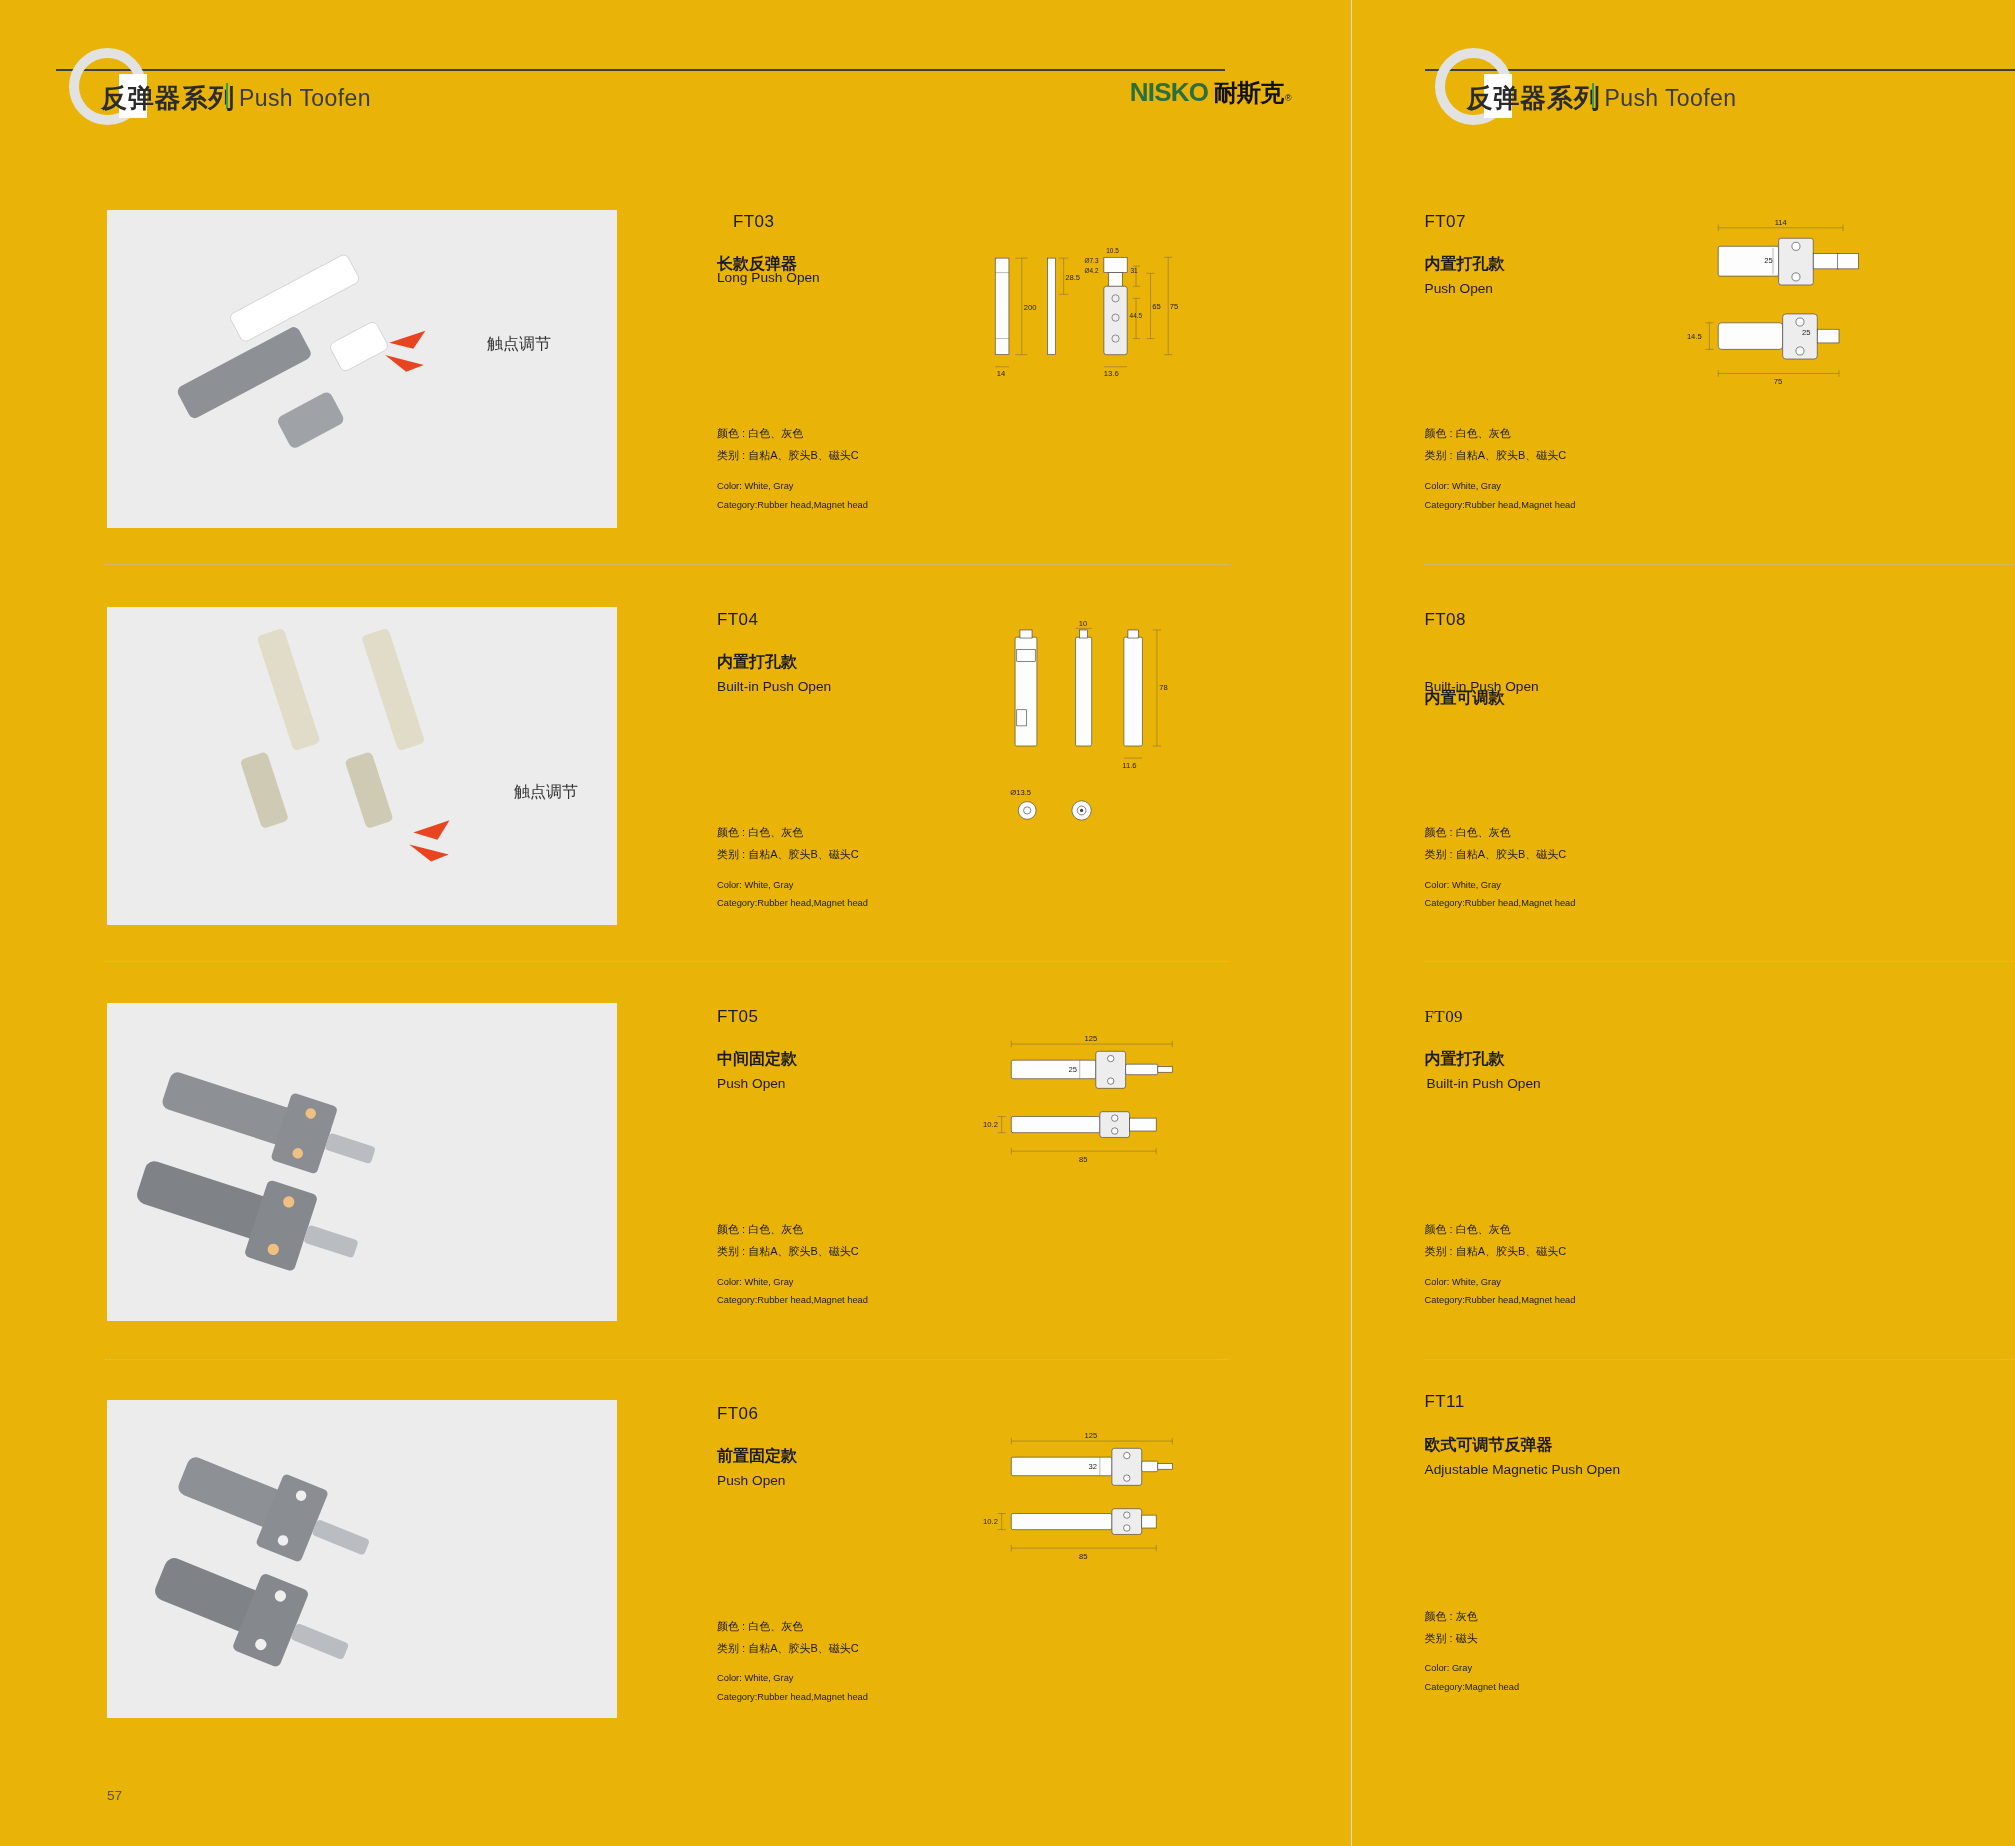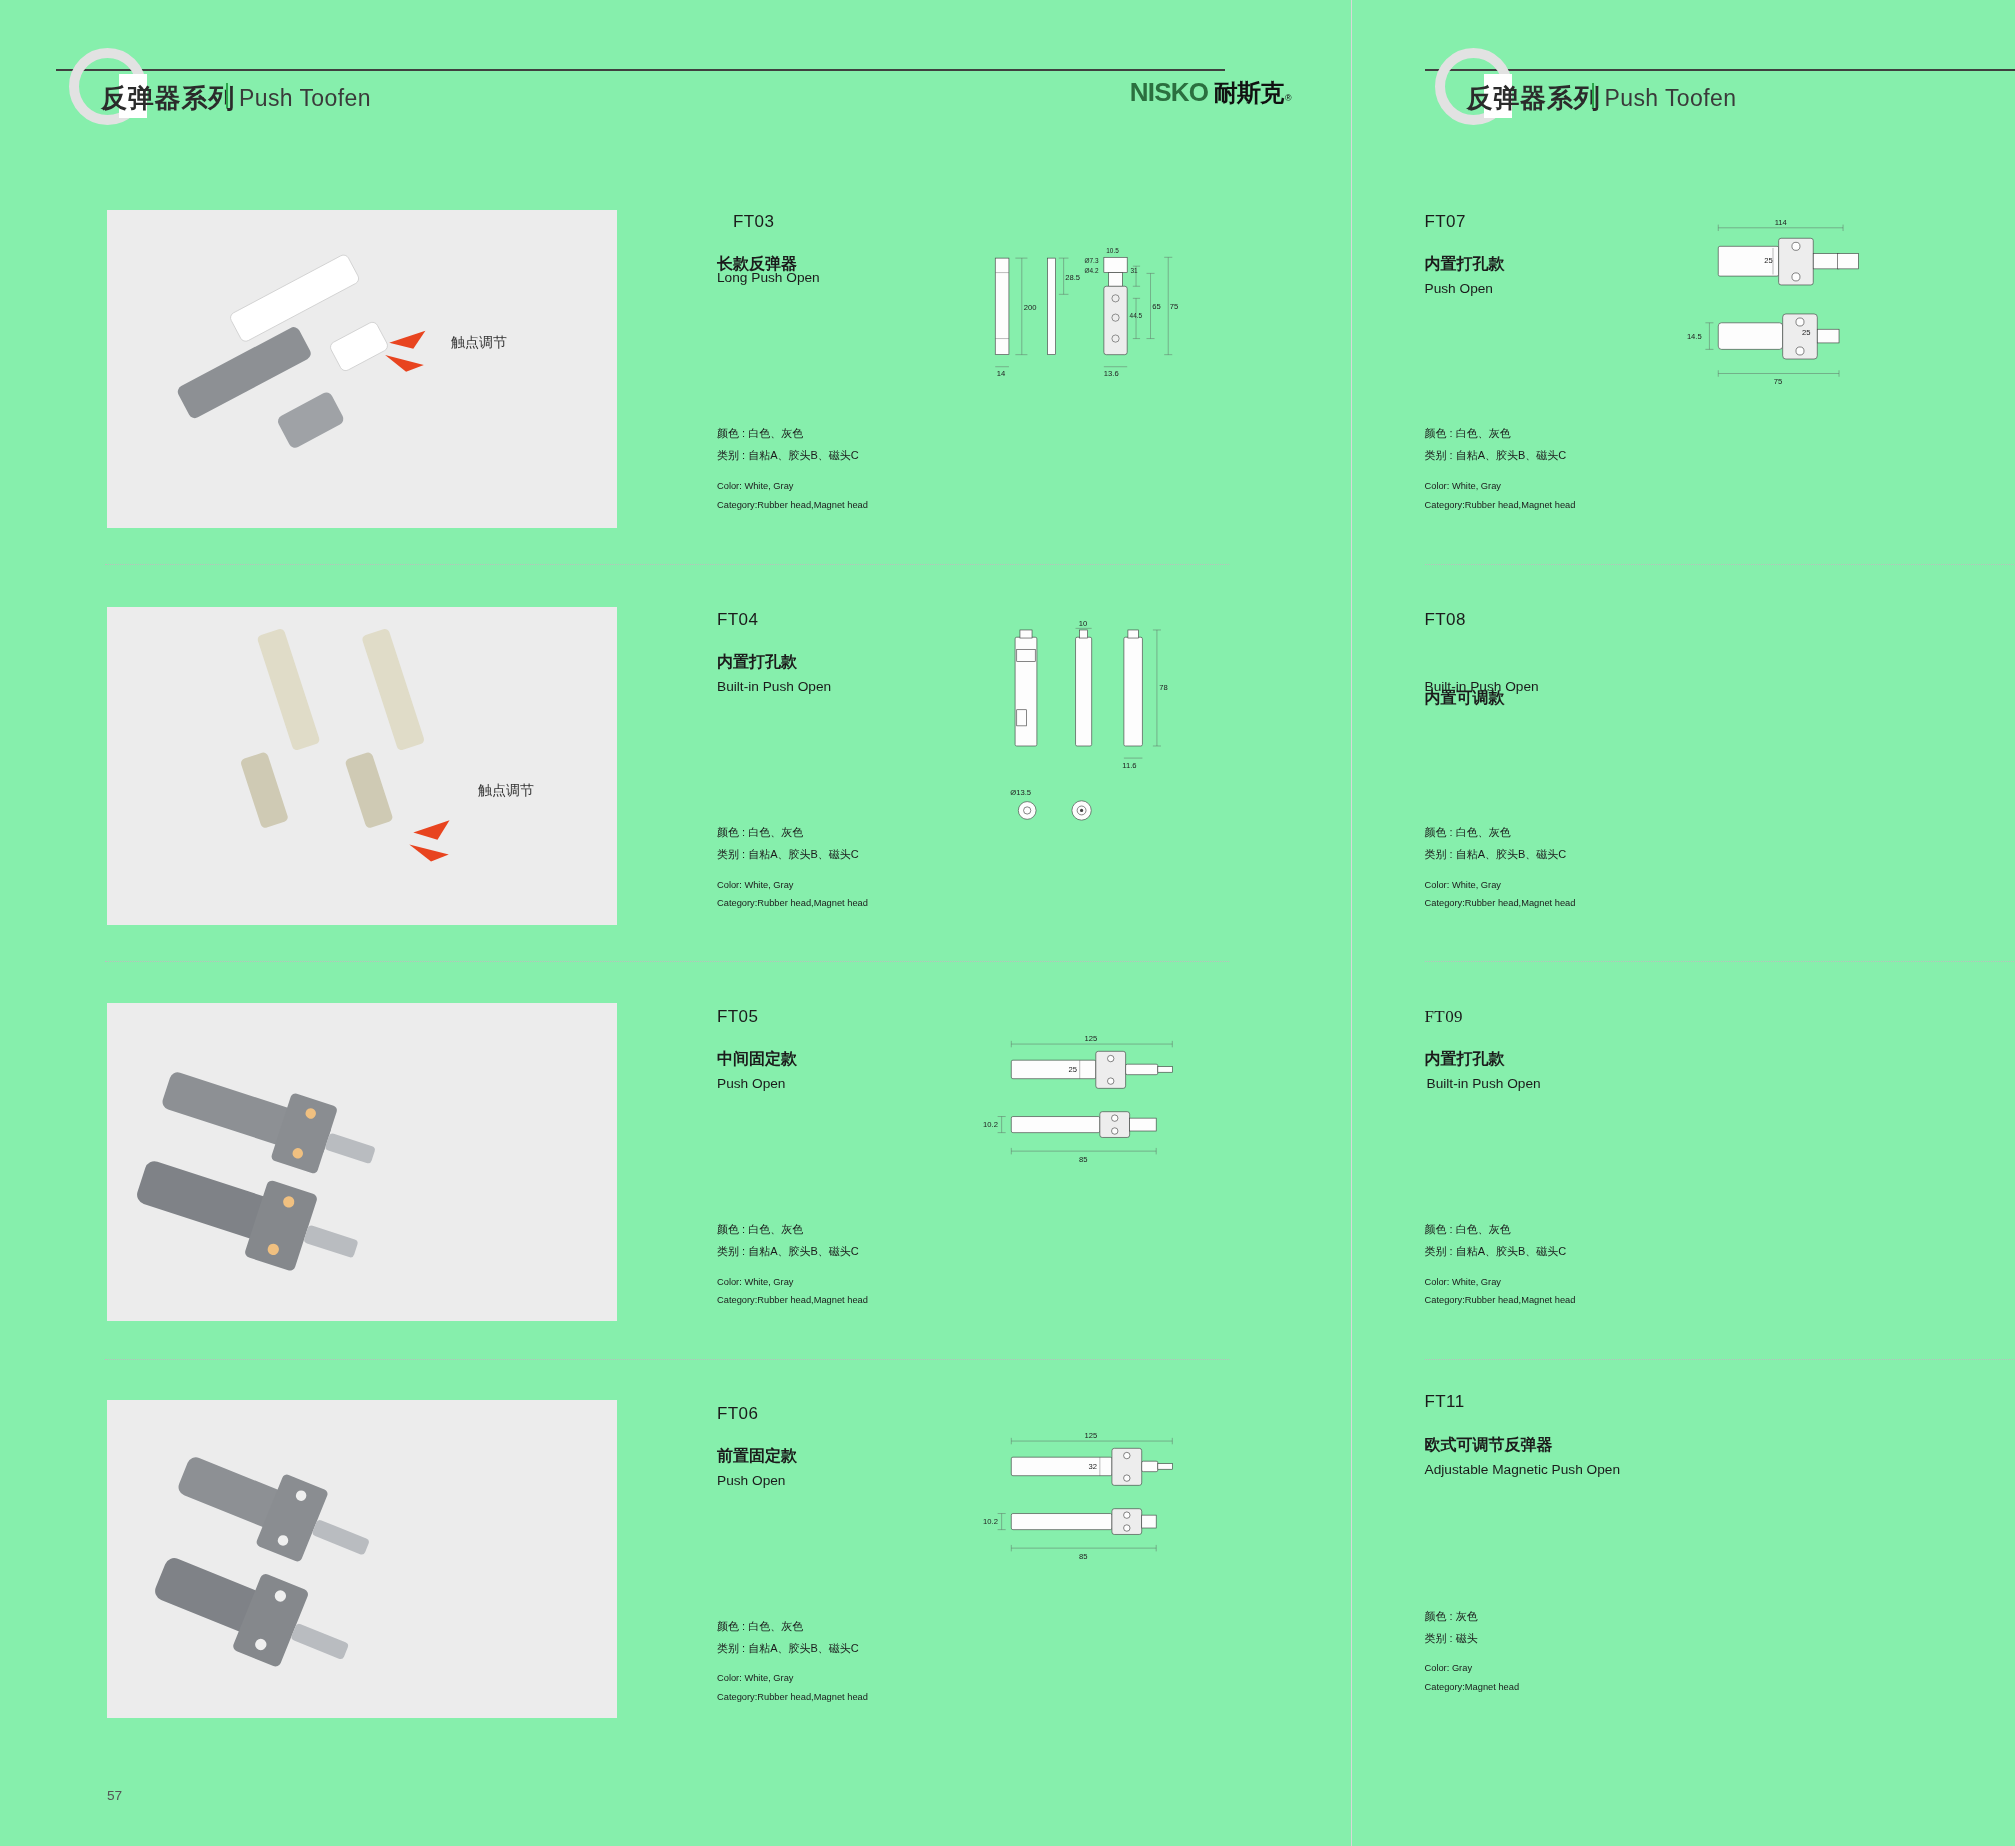--- a/index.html
+++ b/index.html
@@ -3,21 +3,21 @@
 <meta charset="utf-8">
 <style>
   * { box-sizing: border-box; margin: 0; padding: 0; }
   html, body {
     width: 2703px; height: 1847px;
     background: #fff;
     font-family: "Liberation Sans", sans-serif;
     overflow: hidden;
   }
   .spread { position: relative; width: 2703px; height: 1847px; display: flex; }
-  .page { position: relative; width: 1604px; height: 1847px; background: #86efac; }
+  .page { position: relative; width: 1604px; height: 1847px; background: #eab308; }
   .gutter { position: absolute; left: 1351px; top: 0; width: 1.6px; height: 1847px; background: #d8d8d8; }
 
   
   .hdr { position: absolute; left: 0; top: 0; width: 100%; height: 161px; }
   .hdr-bar { position: absolute; left: 56px; top: 69px; width: 1169px; height: 2.4px; background: #3f3f3f; }
   .hdr-circle {
     position: absolute; left: 69px; top: 48px; width: 77px; height: 77px;
     border-radius: 50%; border: 10.5px solid #e2e2e2;
   }
   .hdr-circle::after {
@@ -50,21 +50,21 @@
   .spec2 { position: absolute; font-size: 9.3px; color: #1b1b1b; line-height: 1.5; }
   .drawing { position: absolute; }
   .pagenum { position: absolute; bottom: 44px; font-size: 13.7px; color: #555; }
 
   svg { display: block; overflow: visible; }
   .dim { font-family: "Liberation Sans", sans-serif; font-size: 19px; fill: #222; }
   .dimsm { font-family: "Liberation Sans", sans-serif; font-size: 16px; fill: #222; }
   .lnx { stroke: #555; stroke-width: 1; fill: none; }
   .part { fill: #fdfdfd; stroke: #444; stroke-width: 1.6; }
   .partg { fill: #ededed; stroke: #444; stroke-width: 1.6; }
-  .lbl-photo { position: absolute; font-size: 14px; color: #333; }
+  .lbl-photo { position: absolute; font-size: 16px; color: #333; margin-left: 36px; }
 </style>
 </head>
 <body>
 
 <div class="spread">
 
   <div class="page">
 
     <div class="hdr">
       <div class="hdr-bar"></div>

